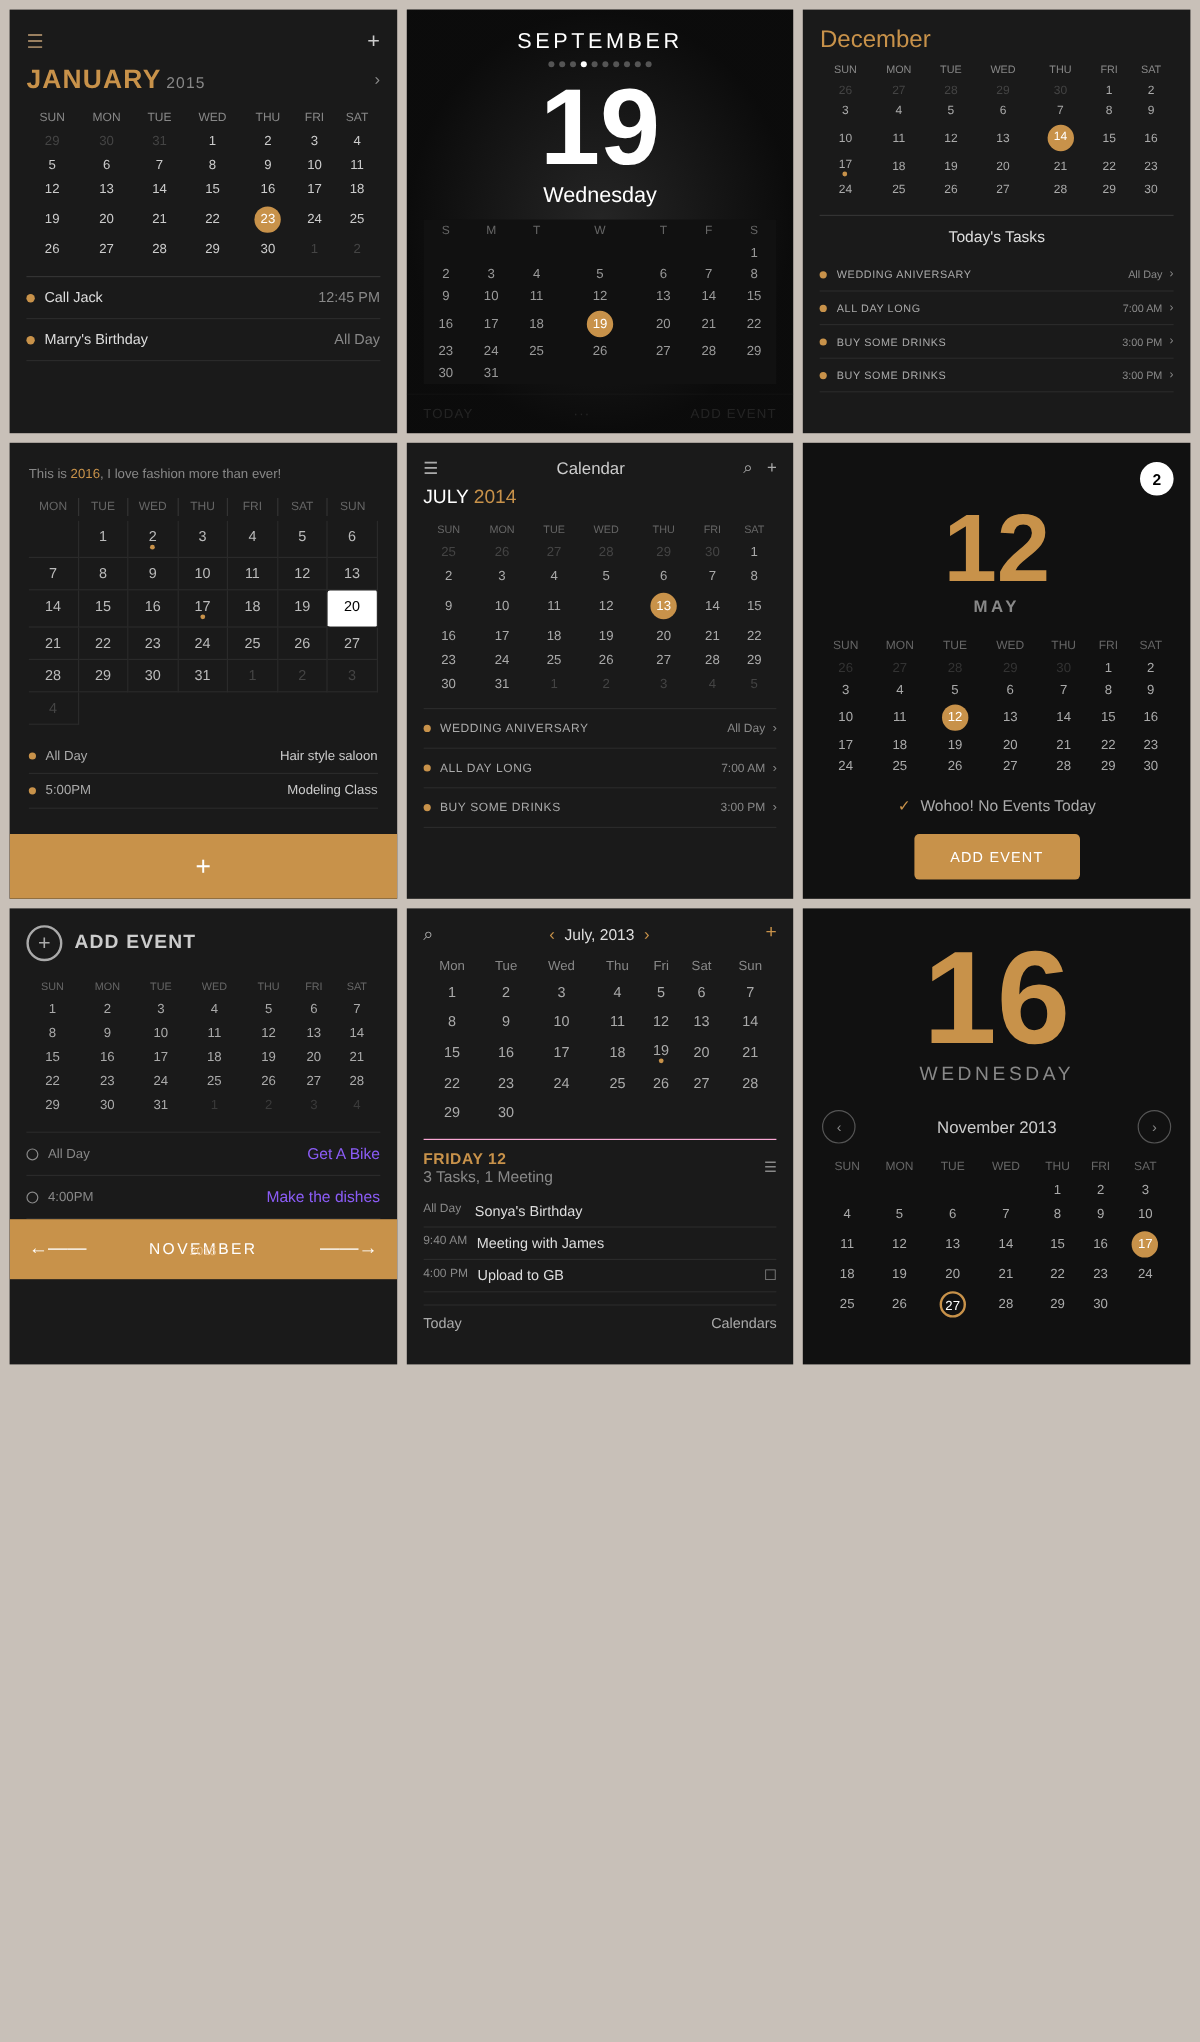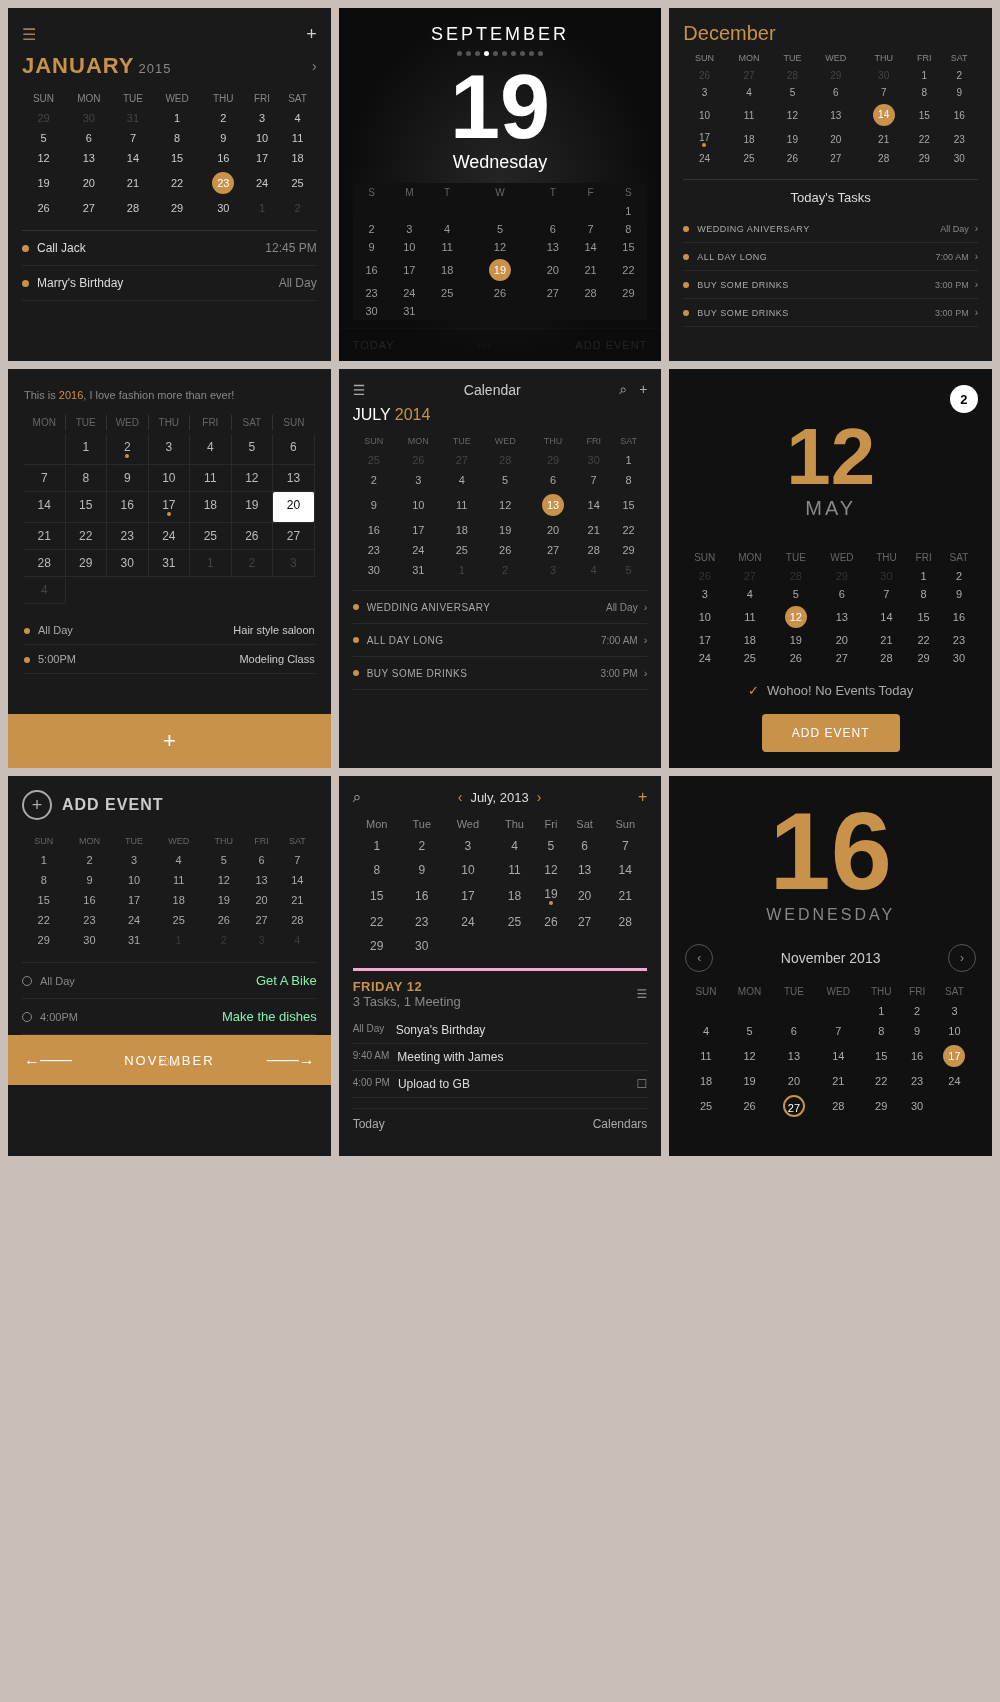--- a/index.html
+++ b/index.html
@@ -122,21 +122,21 @@
     .p5 .tdot5 { width: 6px; height: 6px; border-radius: 50%; margin-right: 8px; }
     .p5 .tname5 { font-size: 10px; color: #aaa; text-transform: uppercase; letter-spacing: 0.5px; }
     .p5 .tright5 { display: flex; align-items: center; gap: 6px; }
     .p5 .ttime5 { font-size: 10px; color: #888; }
     .p5 .tarrow5 { color: #888; font-size: 11px; }
 
     
     .p6 { background: #111; display: flex; flex-direction: column; align-items: center; padding: 16px 14px; }
     .p6 .badge { width: 28px; height: 28px; background: #fff; border-radius: 50%; display: flex; align-items: center; justify-content: center; font-size: 13px; font-weight: 700; color: #000; margin-bottom: 4px; align-self: flex-end; }
     .p6 .big-num { font-size: 80px; font-weight: 700; color: #c8924a; line-height: 1; }
-    .p6 .may-label { font-size: 20px; letter-spacing: 3px; color: #888; text-transform: uppercase; margin-bottom: 28px; }
+    .p6 .may-label { font-size: 14px; letter-spacing: 3px; color: #888; text-transform: uppercase; margin-bottom: 16px; font-weight: bold; }
     .p6 .cal6 { width: 100%; }
     .p6 .cal6 .cal-table th { color: #666; font-size: 10px; }
     .p6 .cal6 .cal-table td { color: #aaa; font-size: 11px; padding: 3px 0; }
     .p6 .cal6 .cal-table td.other-month { color: #333; }
     .p6 .no-events { display: flex; align-items: center; gap: 8px; margin-top: 16px; color: #aaa; font-size: 13px; }
     .p6 .check-icon { color: #c8924a; }
     .p6 .add-event-btn { background: #c8924a; color: #fff; border: none; padding: 12px 30px; border-radius: 4px; font-size: 12px; letter-spacing: 1px; text-transform: uppercase; margin-top: 16px; cursor: pointer; }
 
     
     .p7 { padding: 14px; display: flex; flex-direction: column; }
@@ -144,38 +144,38 @@
     .p7 .add-circle { width: 30px; height: 30px; border: 2px solid #aaa; border-radius: 50%; display: flex; align-items: center; justify-content: center; font-size: 18px; color: #aaa; }
     .p7 .add-label { font-size: 16px; color: #ccc; font-weight: 600; letter-spacing: 1px; text-transform: uppercase; }
     .p7 .cal-table th { color: #666; font-size: 9px; text-transform: uppercase; }
     .p7 .cal-table td { color: #aaa; font-size: 11px; padding: 4px 0; }
     .p7 .cal-table td.other-month { color: #3a3a3a; }
     .p7 .events7 { margin-top: 12px; border-top: 1px solid #2a2a2a; }
     .p7 .ev7 { display: flex; justify-content: space-between; align-items: center; padding: 10px 0; border-bottom: 1px solid #2a2a2a; }
     .p7 .ev7-left { display: flex; align-items: center; gap: 8px; }
     .p7 .ev7-circle { width: 10px; height: 10px; border-radius: 50%; border: 1px solid #888; }
     .p7 .ev7-time { font-size: 11px; color: #888; }
-    .p7 .ev7-name { font-size: 13px; color: #86efac; }
+    .p7 .ev7-name { font-size: 13px; color: #8b5cf6; }
     .p7 .footer7 { margin-top: auto; background: #c8924a; margin: 0 -14px -14px; padding: 16px; display: flex; align-items: center; justify-content: space-between; }
     .p7 .footer7-arrow { color: #fff; font-size: 16px; }
     .p7 .footer7-year { font-size: 10px; color: #e8c090; position: absolute; top: 6px; left: 50%; transform: translateX(-50%); }
     .footer7-center { position: relative; text-align: center; }
 
     
     .p8 { background: #1a1a1a; padding: 12px 14px; }
     .p8 .top8 { display: flex; justify-content: space-between; align-items: center; margin-bottom: 8px; }
     .p8 .search8 { color: #aaa; font-size: 15px; }
     .p8 .nav8 { display: flex; align-items: center; gap: 8px; }
     .p8 .nav8-arrow { color: #c8924a; font-size: 14px; cursor: pointer; }
     .p8 .nav8-title { font-size: 13px; color: #ddd; }
     .p8 .plus8 { color: #c8924a; font-size: 16px; cursor: pointer; }
     .p8 .cal8 .cal-table th { color: #888; font-size: 11px; font-weight: 400; }
     .p8 .cal8 .cal-table td { color: #aaa; font-size: 12px; padding: 5px 0; }
     .p8 .cal8 .mini-event-dot { display: block; width: 4px; height: 4px; border-radius: 50%; background: #c8924a; margin: 0 auto; }
-    .p8 .day-detail { margin-top: 10px; border-top: 3px solid #f9a8d4; padding-top: 8px; }
+    .p8 .day-detail { margin-top: 10px; border-top: 1px solid #f9a8d4; padding-top: 8px; }
     .p8 .day-hdr8 { display: flex; justify-content: space-between; align-items: center; margin-bottom: 8px; }
     .p8 .day-title8 { font-size: 13px; color: #c8924a; font-weight: 600; letter-spacing: 0.5px; text-transform: uppercase; }
     .p8 .day-sub8 { font-size: 13px; color: #888; }
     .p8 .list-icon8 { color: #888; font-size: 12px; }
     .p8 .ev8 { display: flex; align-items: flex-start; padding: 6px 0; border-bottom: 1px solid #2a2a2a; gap: 8px; }
     .p8 .ev8-time { font-size: 10px; color: #888; min-width: 35px; }
     .p8 .ev8-name { font-size: 12px; color: #ddd; }
     .p8 .ev8-check { color: #888; font-size: 12px; margin-left: auto; }
     .p8 .bottom8 { display: flex; justify-content: space-between; align-items: center; margin-top: 10px; padding-top: 8px; border-top: 1px solid #2a2a2a; }
     .p8 .today8 { font-size: 12px; color: #aaa; cursor: pointer; }

